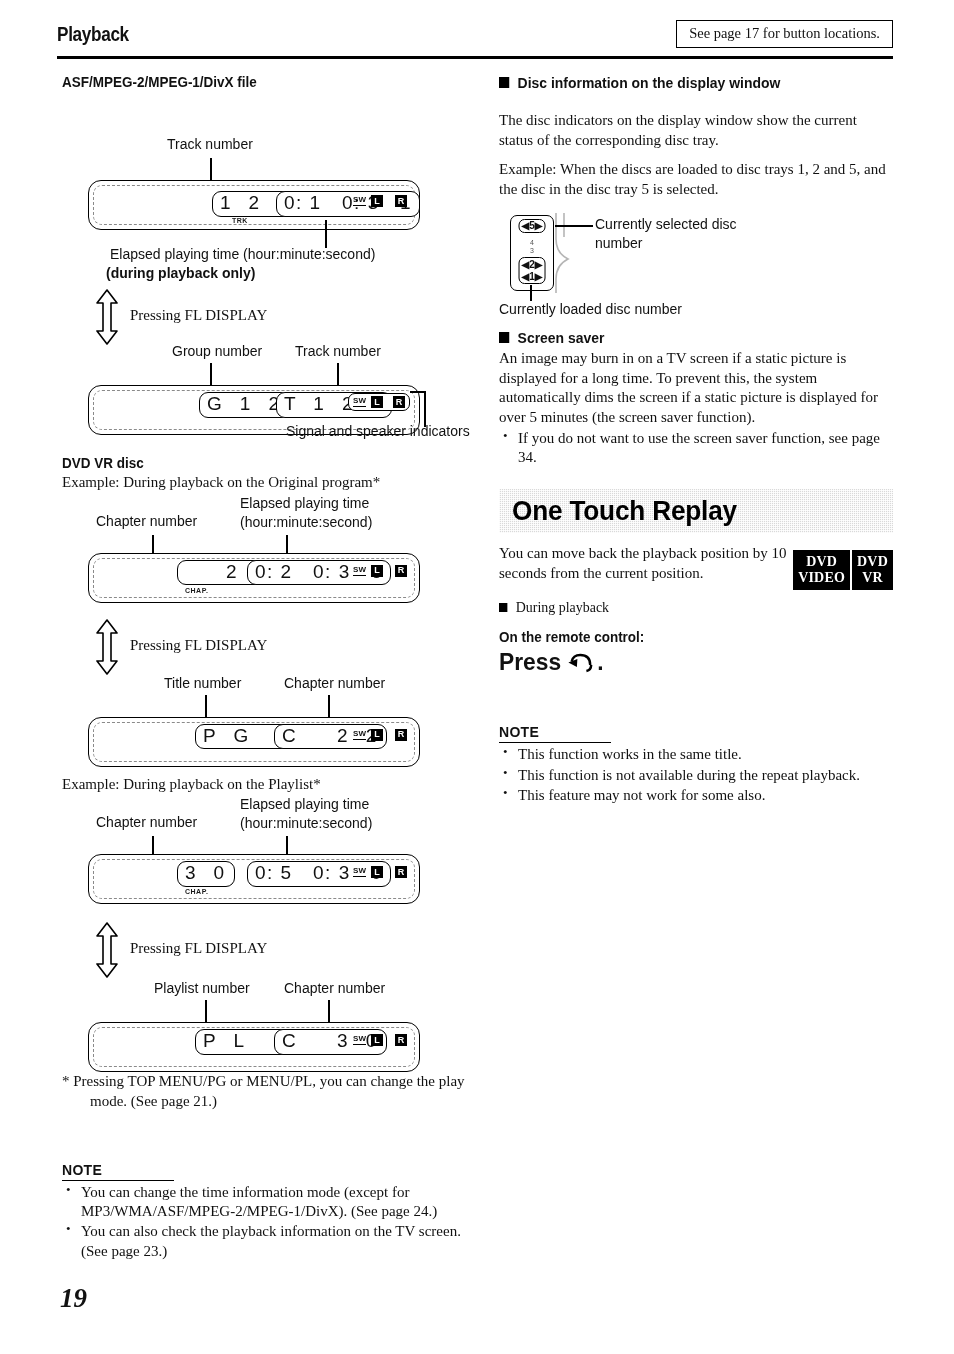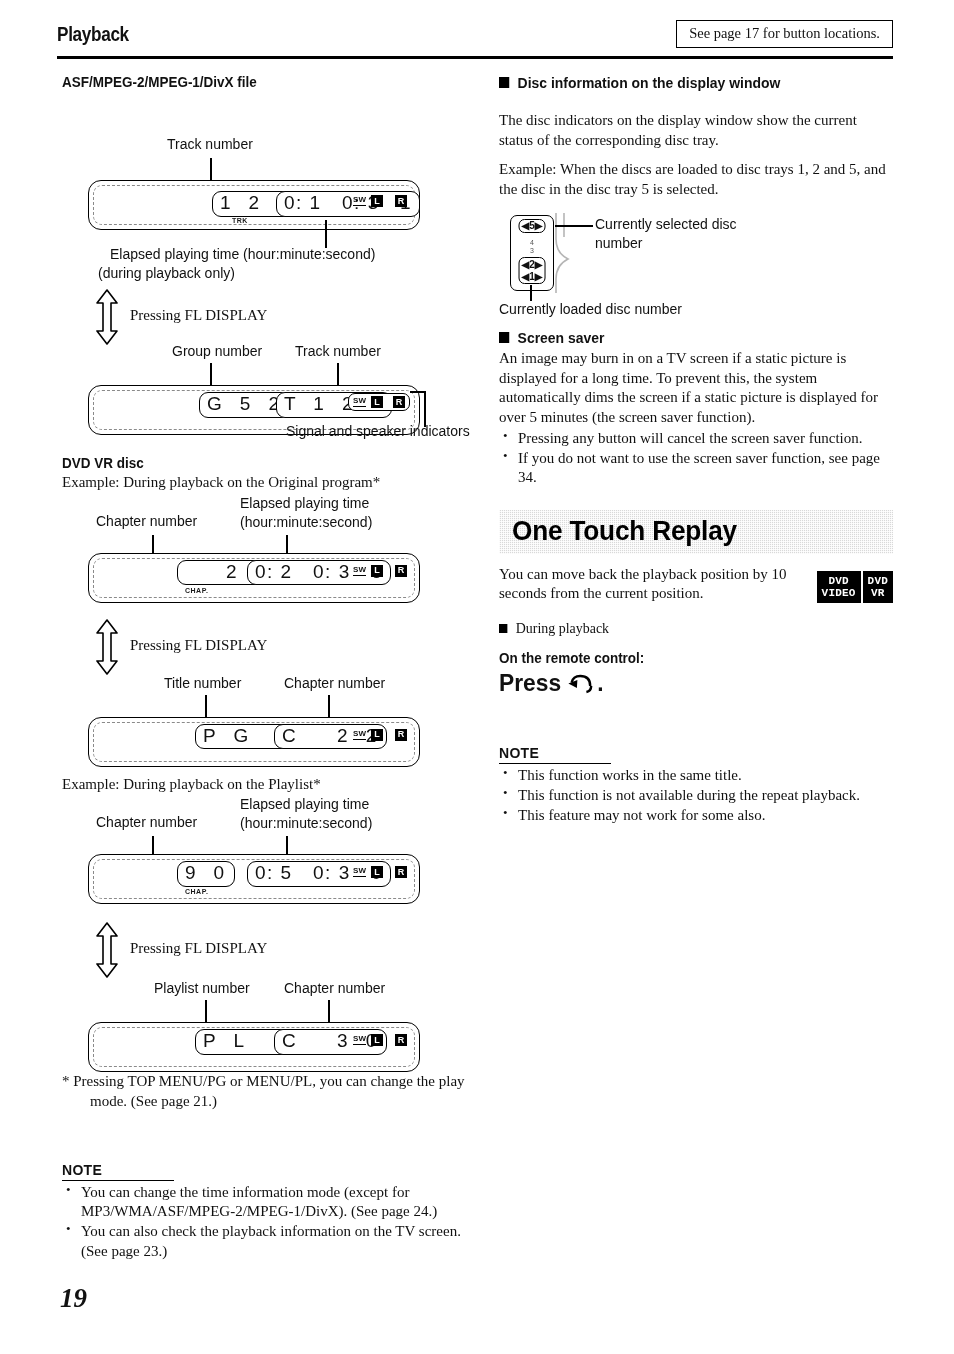--- a/index.html
+++ b/index.html
@@ -156,22 +156,22 @@
   }
   .banner .t{
     font-family:"Liberation Sans", sans-serif;
     font-weight:bold;font-size:27px;letter-spacing:-0.2px;
     margin-left:13px;color:#000;
     transform:scaleX(0.97);transform-origin:left center;
   }
   .badges{position:absolute;right:0;top:0;display:flex;gap:2px;}
   .badge{
     background:#000;color:#fff;
-    font-family:Liberation Mono, monospace;font-weight:bold;
-    font-size:11px;line-height:1.12;
+    font-family:Liberation Serif, serif;font-weight:bold;
+    font-size:14px;line-height:1.12;
     padding:4px 5px 4px;text-align:center;
     letter-spacing:0.2px;
   }
   .press{
     font-family:"Liberation Sans", sans-serif;font-weight:bold;
     font-size:24px;display:flex;align-items:center;gap:7px;
     transform:scaleX(0.95);transform-origin:left center;
   }
   .onremote{
     font-family:"Liberation Sans", sans-serif;font-weight:bold;font-size:14.5px;
@@ -212,41 +212,41 @@
           <div class="ind" style="right:12px;top:14px;">
             <span class="sw">SW</span>
             <span class="box">L</span>
             <span class="box" style="margin-left:7px;">R</span>
           </div>
         </div>
       </div>
 
       <div class="vline" style="left:263px;top:124px;height:28px;"></div>
       <div class="callout" style="left:48px;top:150px;">Elapsed playing time (hour:minute:second)</div>
-      <div class="callout" style="left:36px;top:169px;">(during playback only)</div>
+      <div class="callout" style="left:44px;top:169px;font-weight:bold;">(during playback only)</div>
     </div>
 
     <div style="position:relative;height:54px;margin-top:-12px;">
       <div class="updown" style="left:32px;top:0;">
         <svg width="26" height="56" viewBox="0 0 26 56">
           <path d="M13 1 L23 14 L17 14 L17 42 L23 42 L13 55 L3 42 L9 42 L9 14 L3 14 Z" fill="#fff" stroke="#000" stroke-width="1.6" stroke-linejoin="round"></path>
         </svg>
       </div>
       <div class="fl-txt" style="left:68px;top:18px;">Pressing FL DISPLAY</div>
     </div>
 
     <div style="position:relative;height:98px;">
       <div class="callout" style="left:110px;top:0;">Group number</div>
       <div class="callout" style="left:233px;top:0;">Track number</div>
       <div class="vline" style="left:148px;top:20px;height:22px;"></div>
       <div class="vline" style="left:275px;top:20px;height:22px;"></div>
 
       <div class="panel" style="position:absolute;left:26px;top:42px;width:330px;">
         <div class="panel-inner">
-          <div class="bub" style="left:110px;top:6px;">G  5  2</div>
+          <div class="bub" style="left:110px;top:6px;">G  1  2</div>
           <div class="bub" style="left:187px;top:6px;">T  1  2  3</div>
           <div class="ind boxed" style="right:9px;top:7px;">
             <span class="sw">SW</span>
             <span class="box">L</span>
             <span class="box" style="margin-left:5px;">R</span>
           </div>
         </div>
       </div>
       <div class="vline" style="left:362px;top:48px;height:36px;"></div>
       <div class="hline" style="left:348px;top:48px;width:16px;"></div>
@@ -313,21 +313,21 @@
       <div class="callout" style="left:34px;top:14px;">Chapter number</div>
       <div class="callout" style="left:178px;top:-4px;">Elapsed playing time</div>
       <div class="callout" style="left:178px;top:15px;">(hour:minute:second)</div>
 
       <div class="vline" style="left:90px;top:36px;height:32px;"></div>
       <div class="hline" style="left:90px;top:66px;width:26px;"></div>
       <div class="vline" style="left:224px;top:36px;height:22px;"></div>
 
       <div class="panel" style="position:absolute;left:26px;top:54px;width:330px;">
         <div class="panel-inner">
-          <div class="bub" style="left:88px;top:6px;">9  0</div>
+          <div class="bub" style="left:88px;top:6px;">3  0</div>
           <div class="sublbl" style="left:96px;top:33px;">CHAP.</div>
           <div class="bub thin" style="left:158px;top:6px;">0: 5   0: 3   0</div>
           <div class="ind" style="right:12px;top:11px;">
             <span class="sw">SW</span>
             <span class="box">L</span>
             <span class="box" style="margin-left:7px;">R</span>
           </div>
         </div>
       </div>
     </div>
@@ -405,21 +405,20 @@
       <div class="vline" style="left:31px;top:72px;height:16px;width:2.4px;"></div>
       <div class="callout" style="left:0;top:88px;">Currently loaded disc number</div>
     </div>
 
     <div class="sq-head" style="margin-top:20px;">
       <span class="sq"></span>
       <span>Screen saver</span>
     </div>
     <div class="p" style="margin-top:3px;">An image may burn in on a TV screen if a static picture is displayed for a long time. To prevent this, the system automatically dims the screen if a static picture is displayed for over 5 minutes (the screen saver function).</div>
     <ul class="bul">
-      <li>Pressing any button will cancel the screen saver function.</li>
       <li>If you do not want to use the screen saver function, see page 34.</li>
     </ul>
 
     <div class="banner" style="margin-top:22px;">
       <div class="t">One Touch Replay</div>
     </div>
 
     <div style="position:relative;margin-top:11px;">
       <div class="p" style="width:308px;">You can move back the playback position by 10 seconds from the current position.</div>
       <div class="badges" style="top:6px;">

